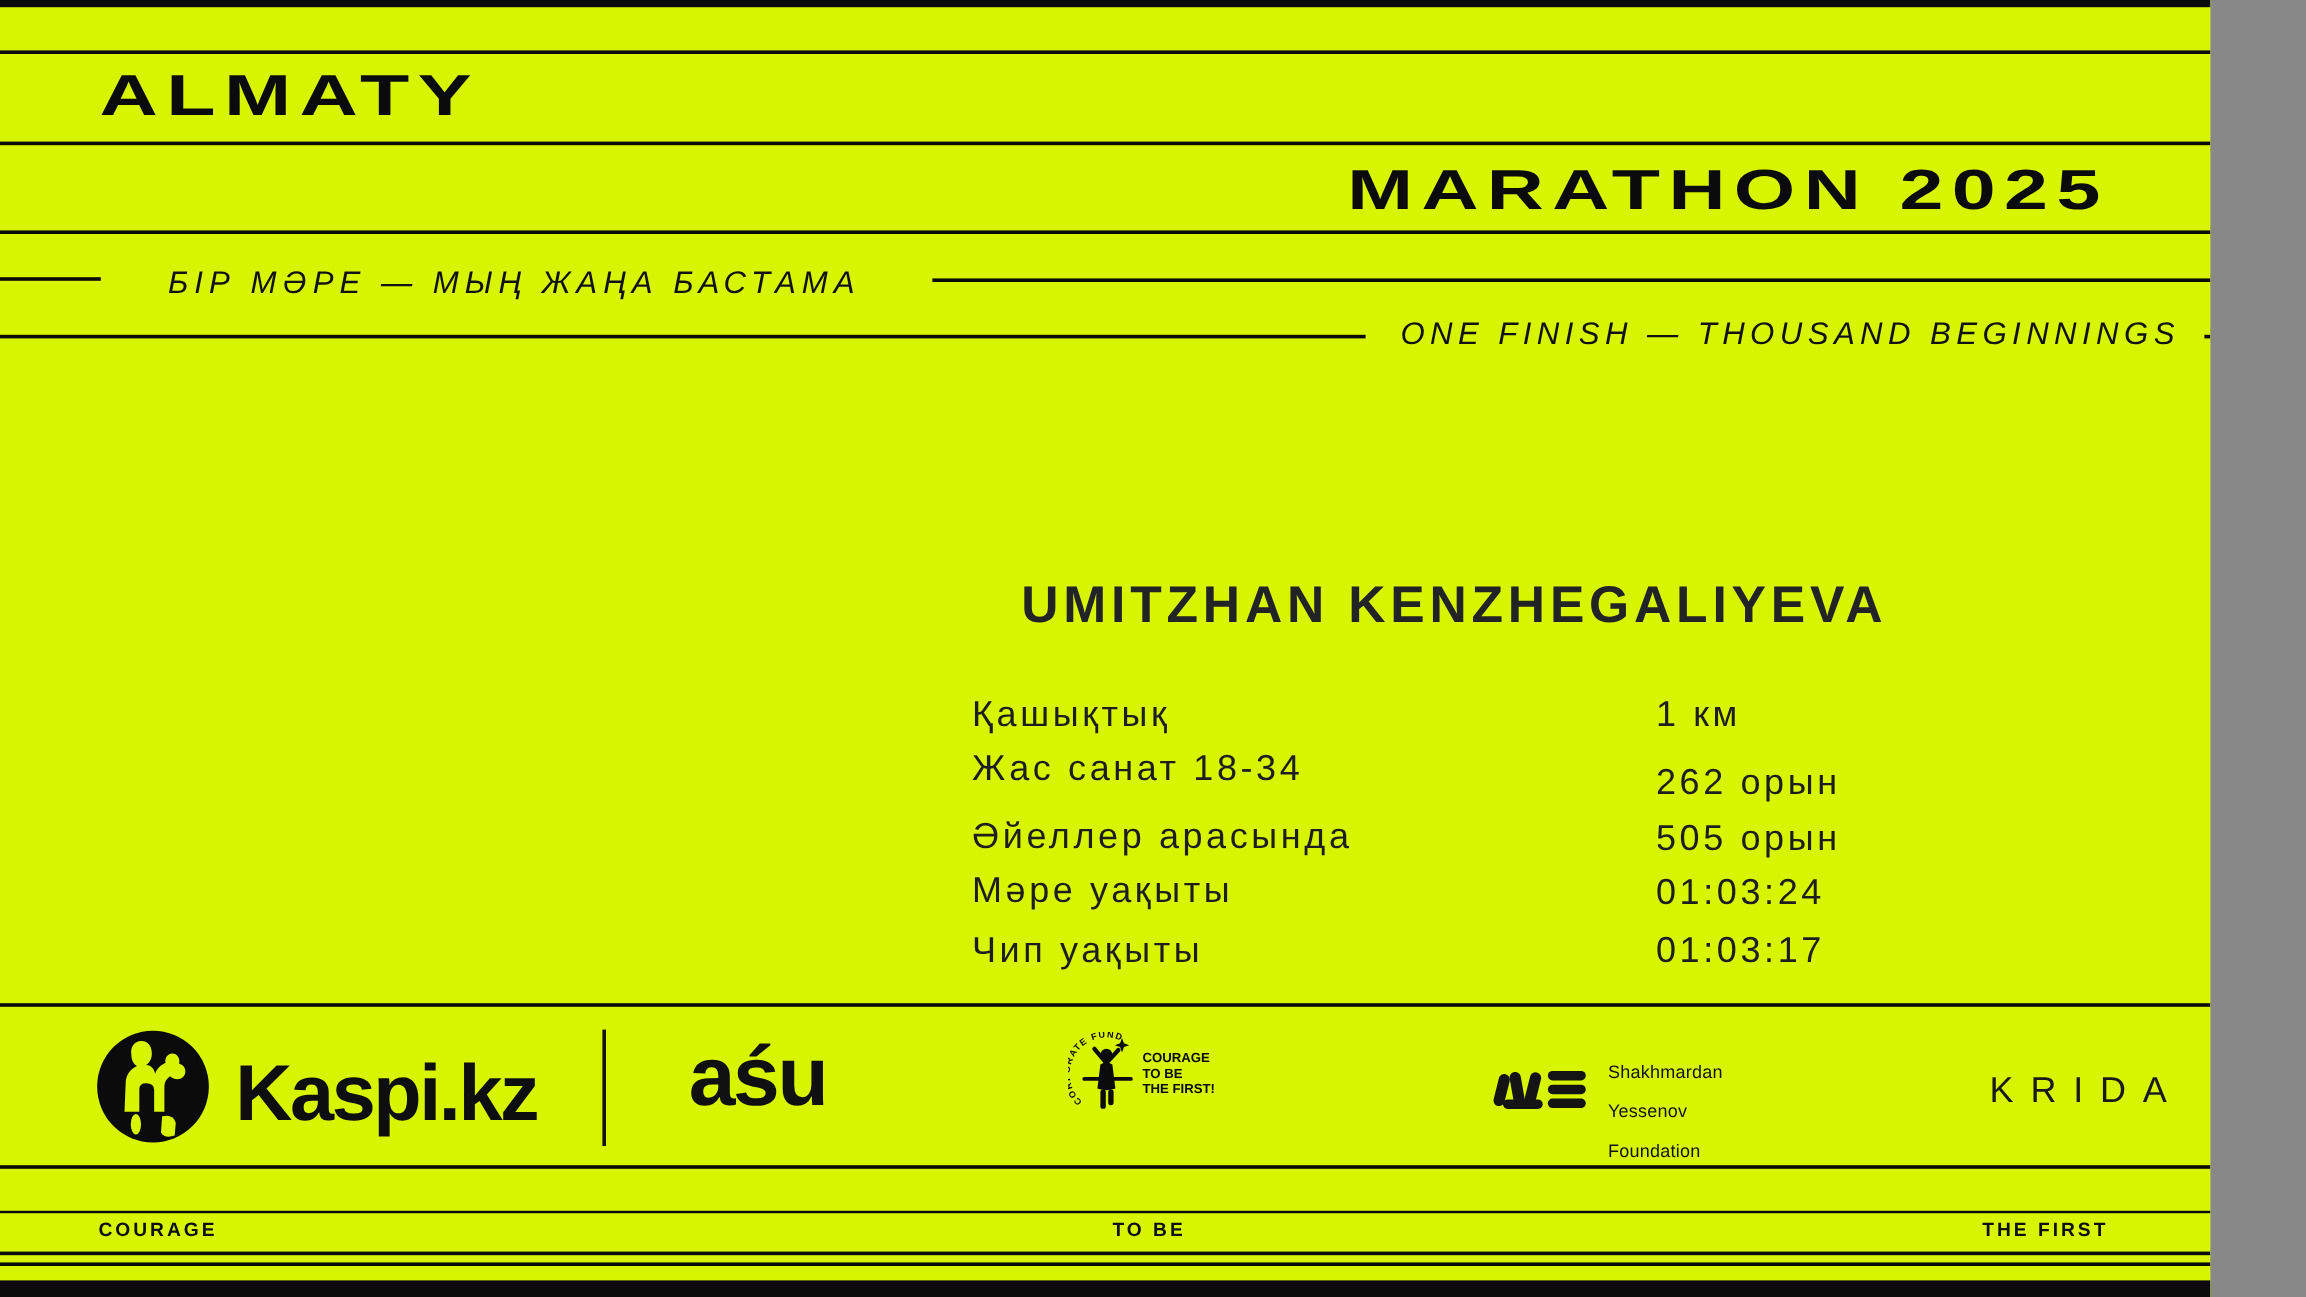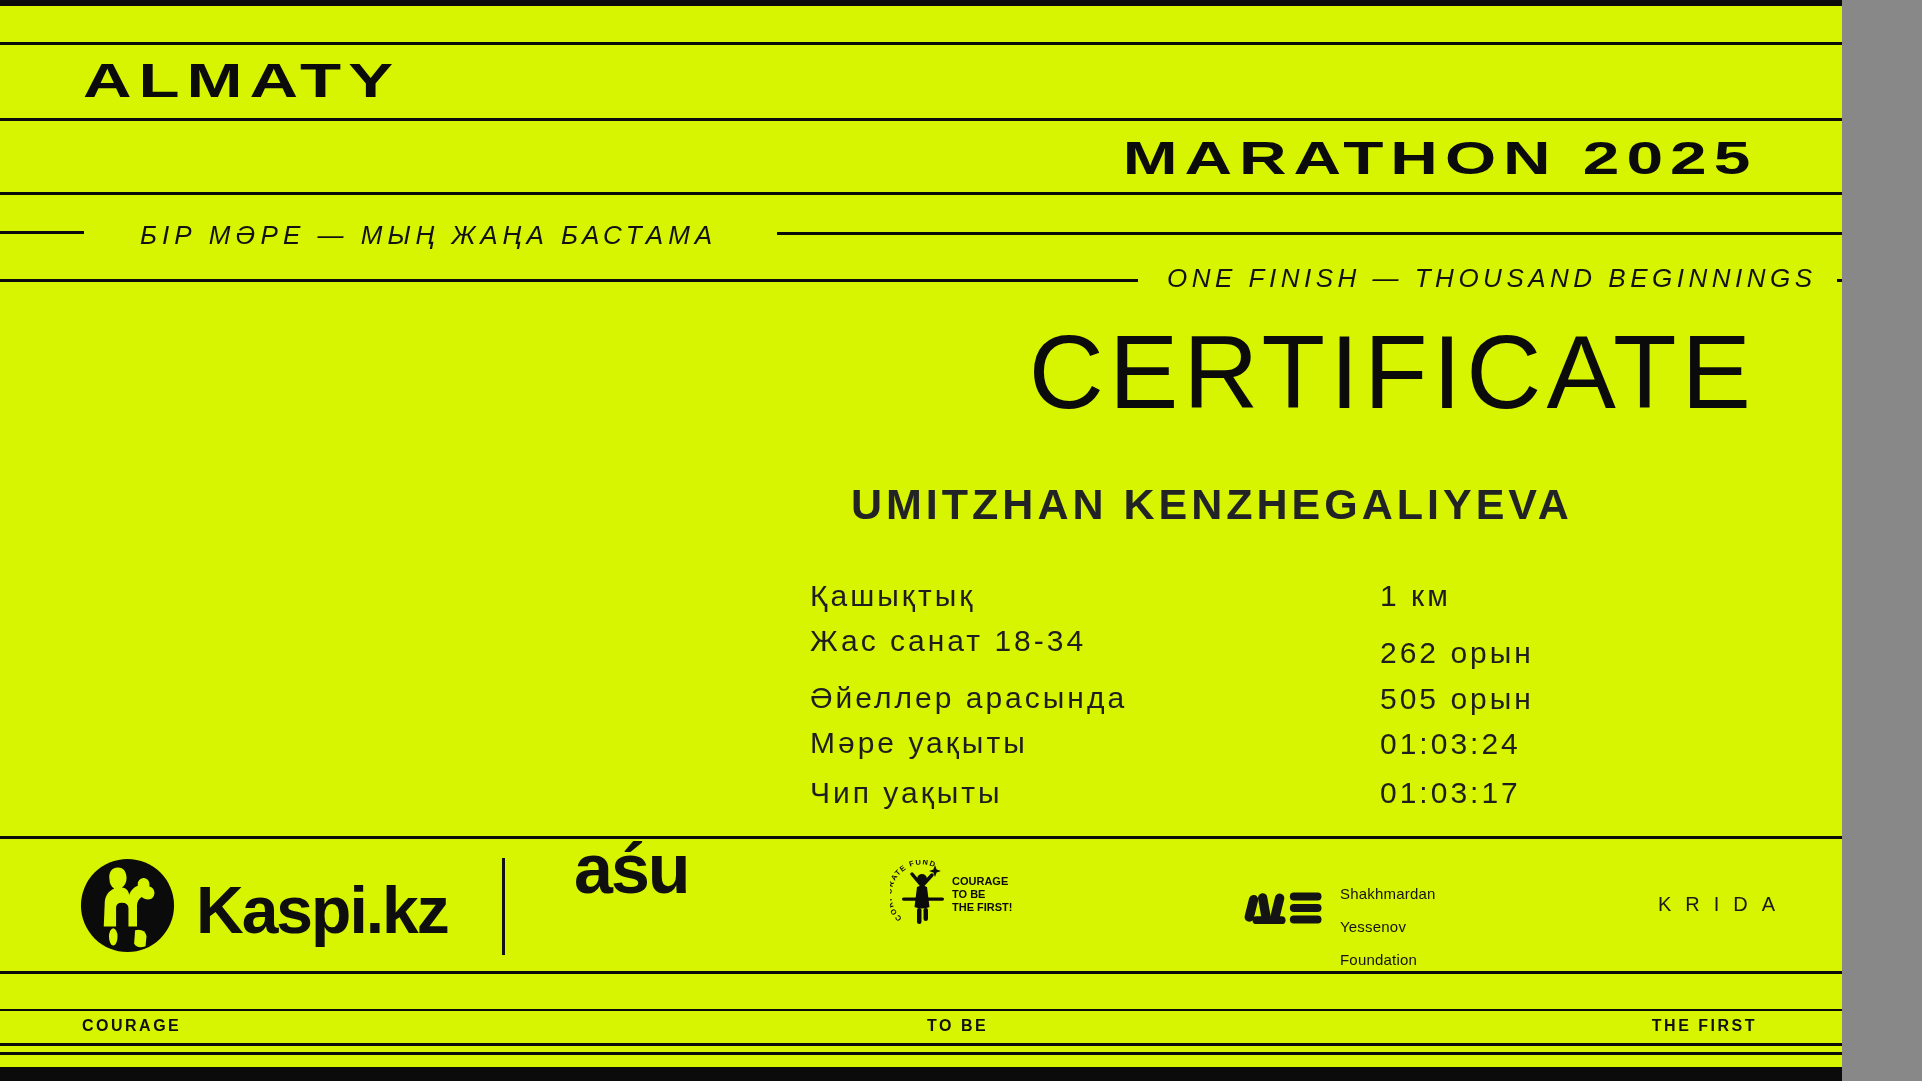--- a/index.html
+++ b/index.html
@@ -25,23 +25,23 @@
   .cert-title{right:86px;top:320px;font-size:104px;font-weight:normal;letter-spacing:5px;color:var(--ink);}
   
   .name{left:810px;top:483px;font-size:43px;font-weight:bold;letter-spacing:4px;color:#222325;margin-left:41px;}
   .lbl,.val{font-size:30px;letter-spacing:3px;color:var(--soft);}
   .lbl{left:810px;} .val{left:1380px;}
   .lb1{top:581px}.lb2{top:626px}.lb3{top:683px}.lb4{top:728px}.lb5{top:778px}
   .vl1{top:581px}.vl2{top:638px}.vl3{top:684px}.vl4{top:729px}.vl5{top:778px}
   
   .kaspi-word{left:196px;top:877px;font-size:66px;font-weight:bold;letter-spacing:-2px;color:#0E0E0E;}
   .vdiv{position:absolute;left:502px;top:858px;width:2.5px;height:97px;background:#121212;}
-  .asu-word{left:574px;top:834px;font-size:70px;font-weight:bold;letter-spacing:-2px;color:#101010;text-align:right;}
+  .asu-word{left:574px;top:862px;font-size:70px;font-weight:bold;letter-spacing:-2px;color:#101010;text-align:right;}
   .found-text{left:1340px;top:886px;font-size:15px;line-height:16.5px;color:#141414;letter-spacing:0.2px;white-space:pre-line;}
-  .krida{left:1658px;top:894px;font-size:20px;letter-spacing:14px;color:#1A1A1A;font-weight:normal;}
+  .krida{left:1658px;top:894px;font-size:30px;letter-spacing:14px;color:#1A1A1A;font-weight:normal;}
   
   .strip{font-size:16px;font-weight:bold;letter-spacing:2.5px;color:#101010;top:1018px;}
   .bar{position:absolute;left:0;right:0;background:var(--ink);}
 </style>
 </head>
 <body>
 
 <div class="canvas">
 
   <div class="bar" style="top:0;height:6px"></div>
@@ -53,21 +53,20 @@
   <div class="abs event">MARATHON 2025</div>
 
   <div class="seg" style="left:0;width:84px;top:231px;height:3px"></div>
   <div class="abs slogan-kz">БІР МӘРЕ — МЫҢ ЖАҢА БАСТАМА</div>
   <div class="seg" style="left:777px;right:0;width:auto;top:232px"></div>
 
   <div class="seg" style="left:0;width:1138px;top:279px"></div>
   <div class="abs slogan-en">ONE FINISH — THOUSAND BEGINNINGS</div>
   <div class="seg" style="left:1837px;right:0;width:auto;top:279px"></div>
 
-  <div class="abs cert-title">CERTIFICATE</div>
 
   <div class="abs name">UMITZHAN KENZHEGALIYEVA</div>
 
   <div>
     <div class="abs lbl lb1">Қашықтық</div>
     <div class="abs val vl1">1 км</div>
     <div class="abs lbl lb2">Жас санат 18-34</div>
     <div class="abs val vl2">262 орын</div>
     <div class="abs lbl lb3">Әйеллер арасында</div>
     <div class="abs val vl3">505 орын</div>

